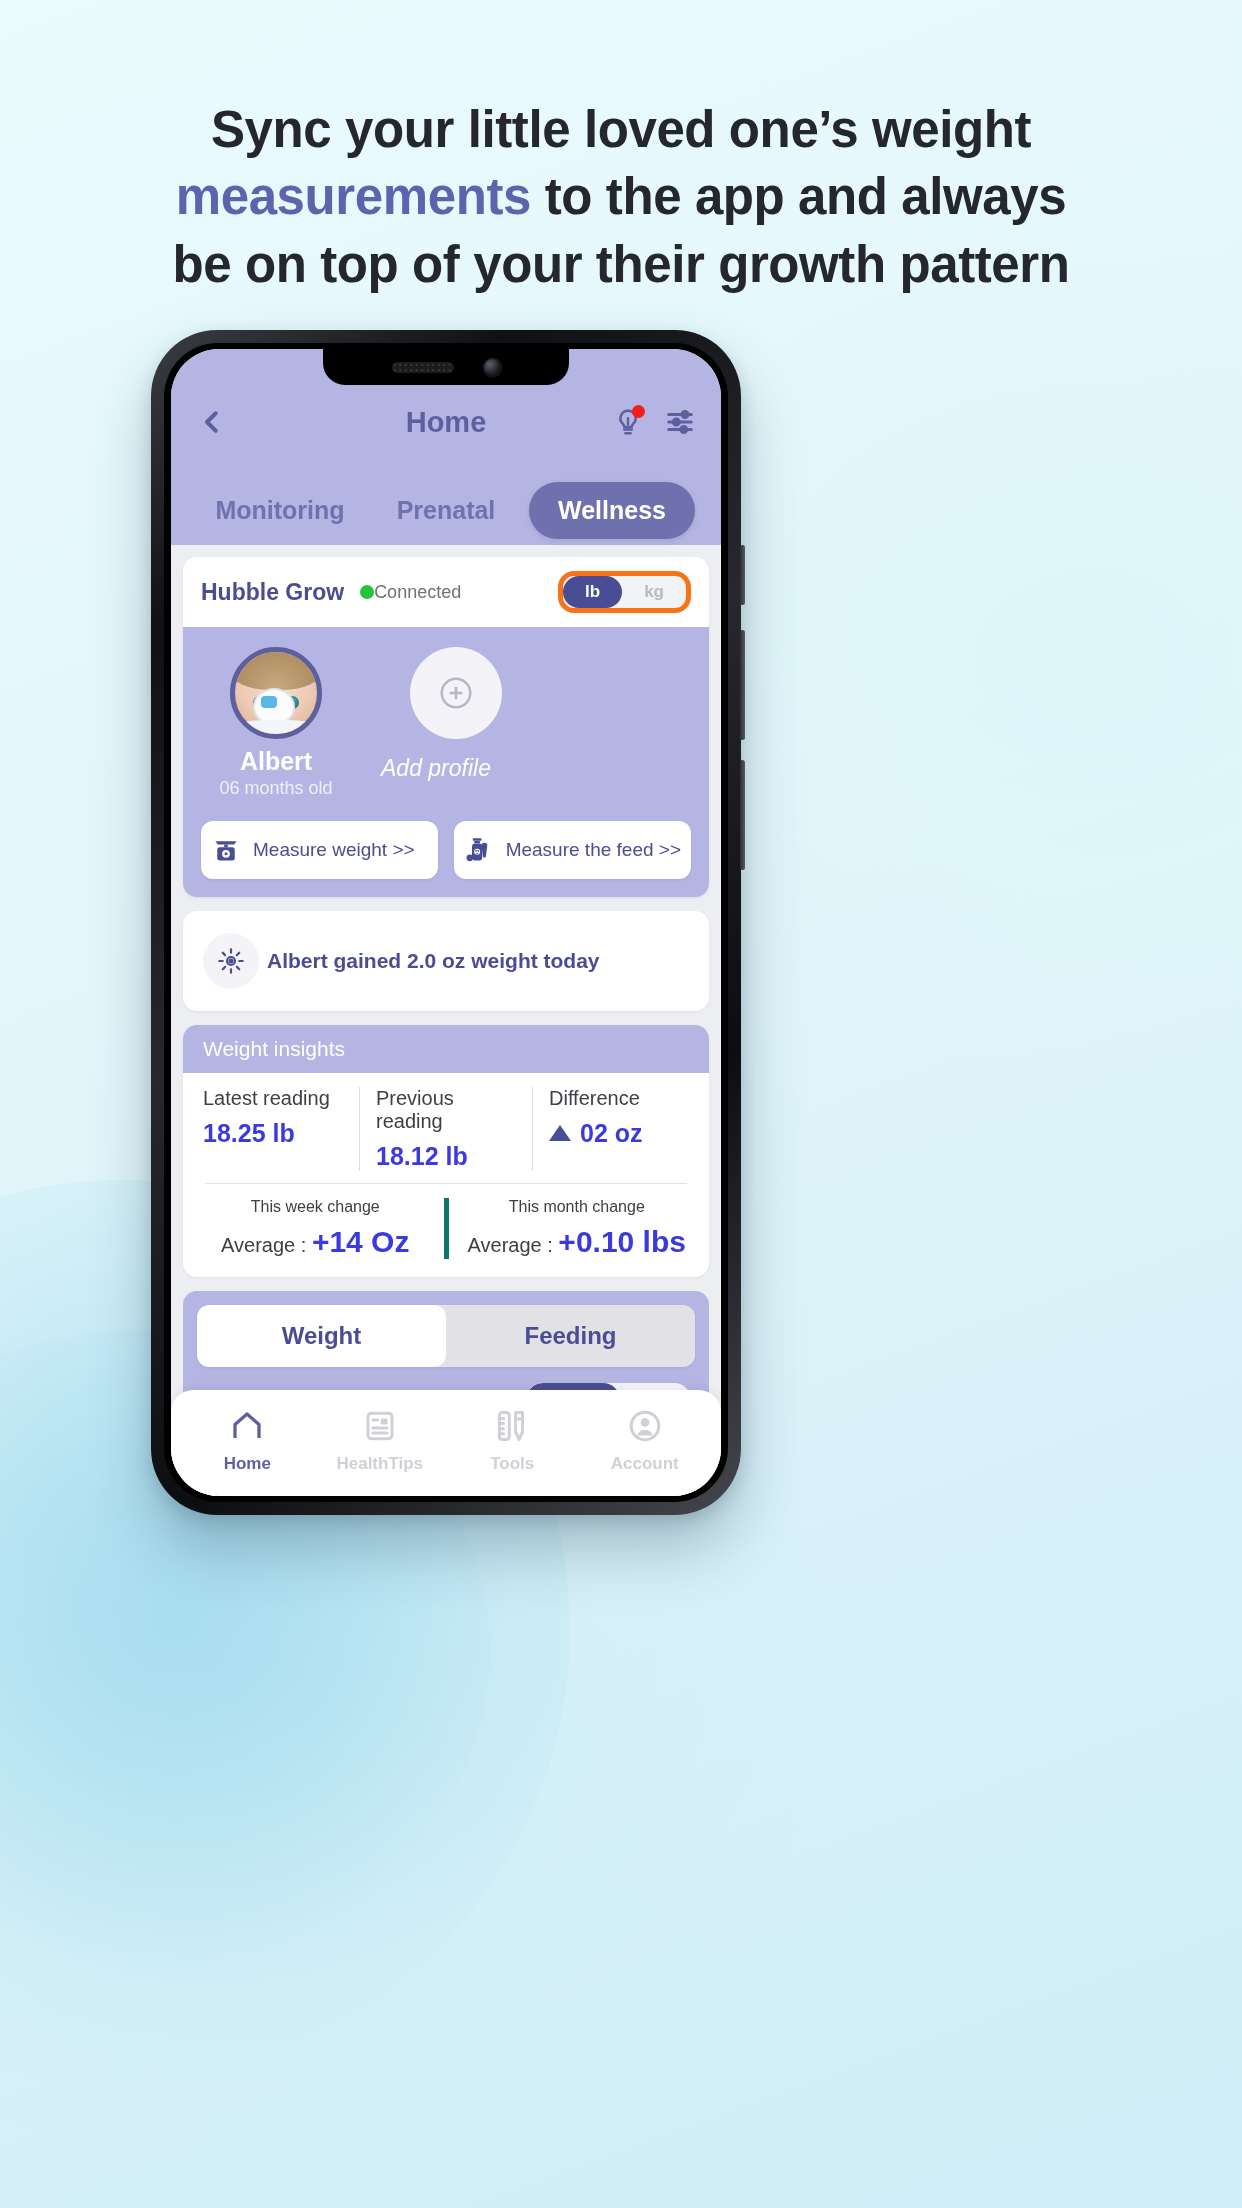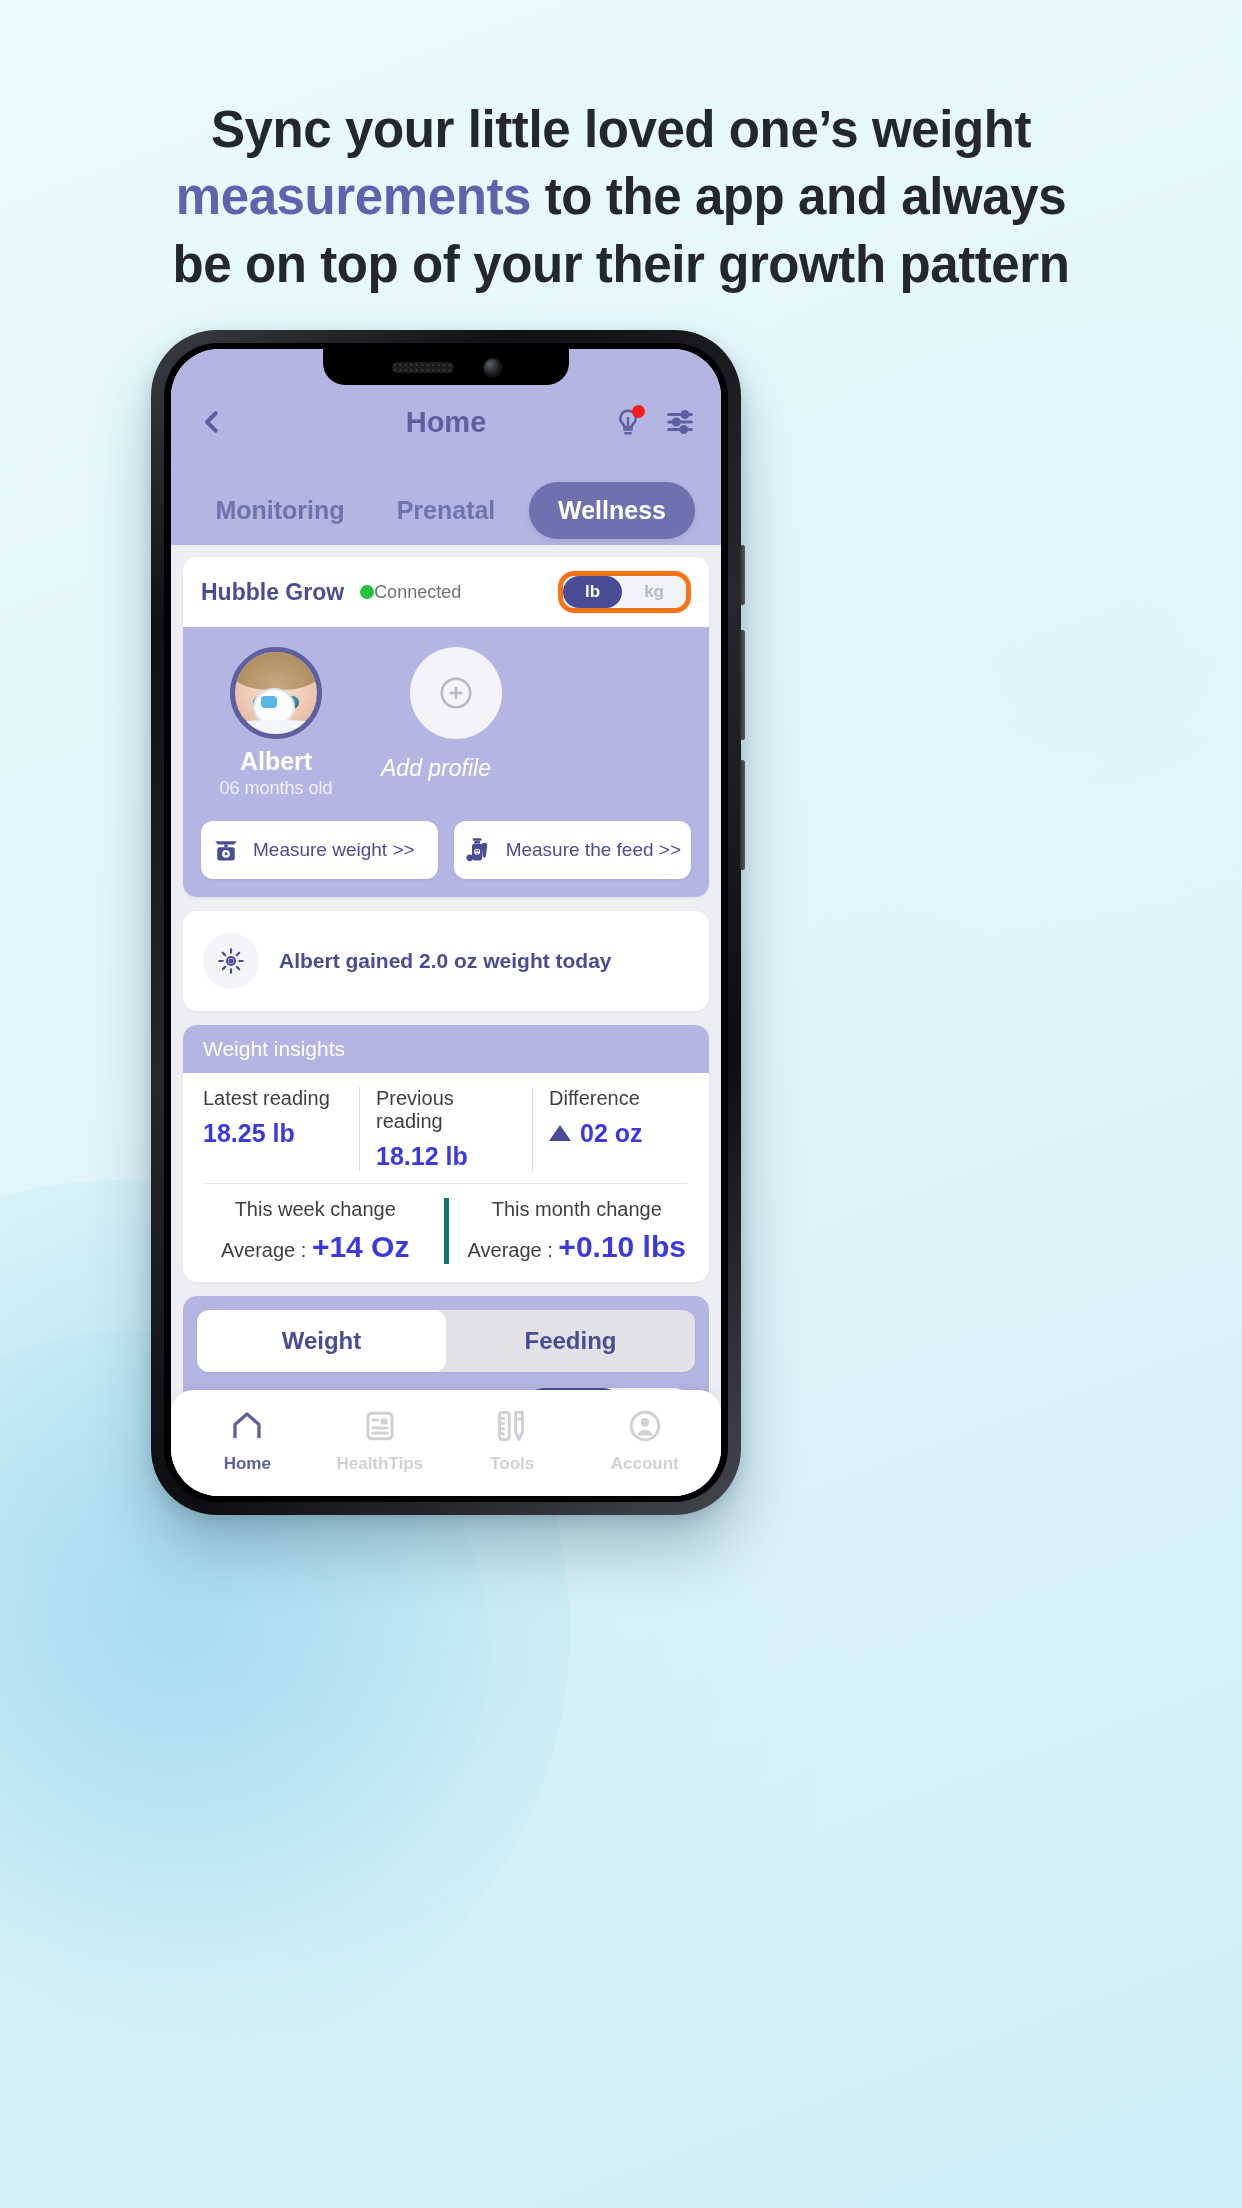--- a/index.html
+++ b/index.html
@@ -272,21 +272,21 @@
     padding: 14px 10px;
     display: flex; align-items: center; gap: 12px;
     box-shadow: 0 1px 3px rgba(0,0,0,.08);
   }
   .measure-btn svg { width: 30px; height: 30px; color: #4a4d93; flex: none; }
   .measure-label { font-size: 19px; color: #4a4d93; white-space: nowrap; }
 
   
   #insight-card {
     margin-top: 14px;
-    display: flex; align-items: center; gap: 20px;
+    display: flex; align-items: center; gap: 8px;
     padding: 22px 20px;
     box-shadow: 0 1px 3px rgba(0,0,0,.06);
   }
   #insight-icon {
     width: 56px; height: 56px; border-radius: 50%;
     background: #f3f3f8;
     display: flex; align-items: center; justify-content: center;
     flex: none;
   }
   #insight-icon svg { width: 30px; height: 30px; color: #4a4d93; }
@@ -316,21 +316,21 @@
     border-left: 11px solid transparent;
     border-right: 11px solid transparent;
     border-bottom: 16px solid #4a4d93;
     margin-right: 9px;
     vertical-align: 1px;
   }
   #ins-divider { height: 1px; background: #e3e4ea; margin: 0 22px; }
   #insights-row2 { display: flex; padding: 14px 4px 18px 4px; }
   .ins2-col { flex: 1; padding: 0 16px; text-align: center; }
   .ins2-col + .ins2-col { border-left: 5px solid #0f766e; }
-  .ins2-label { font-size: 20px; color: #3d3f45; }
+  .ins2-label { font-size: 16px; color: #3d3f45; }
   .ins2-value { margin-top: 9px; font-size: 20px; color: #3d3f45; }
   .ins2-value b { color: #3b39e0; font-size: 30px; font-weight: 700; }
 
   
   #chart-section {
     margin-top: 14px;
     background: #b5b5e4;
     border-radius: 14px;
     padding: 14px 14px 0 14px;
   }

